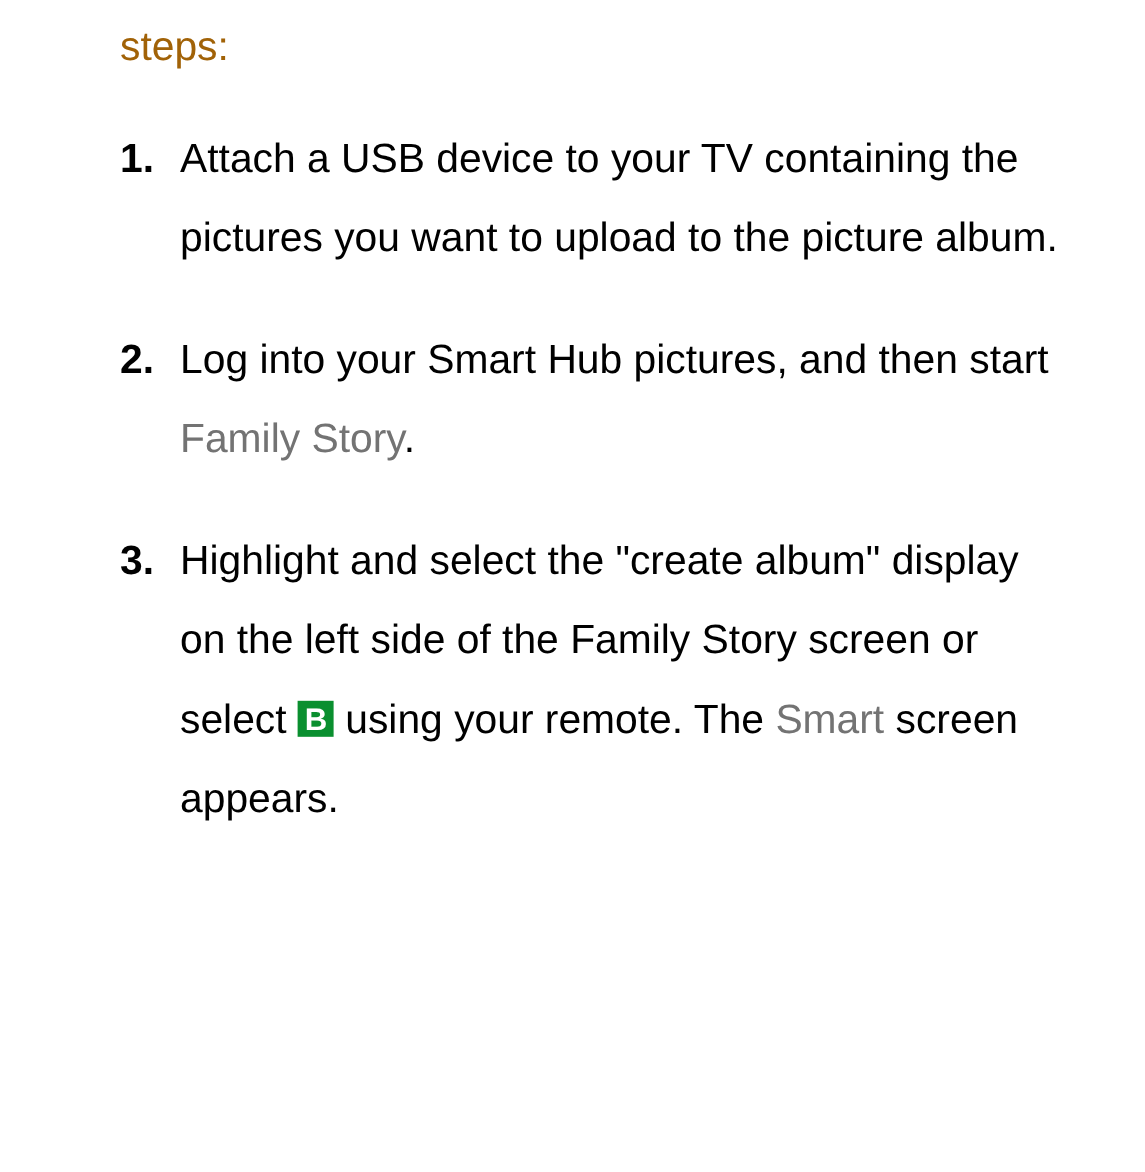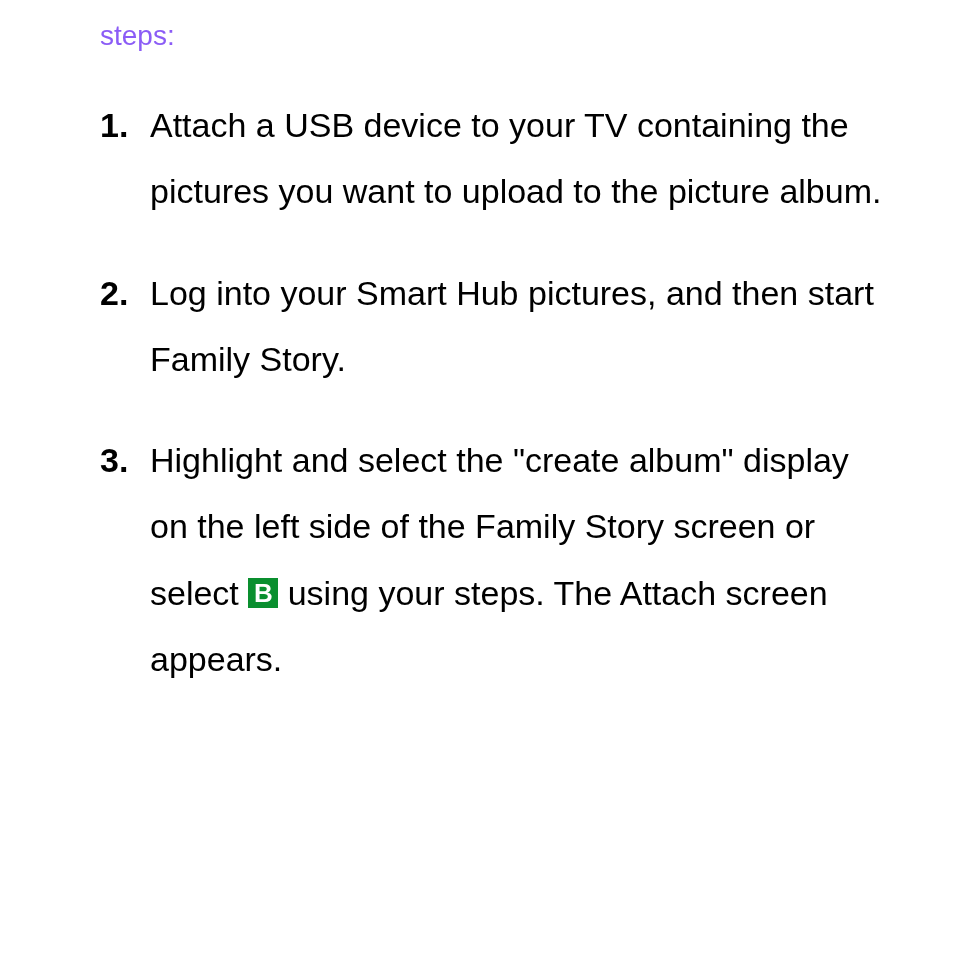--- a/index.html
+++ b/index.html
@@ -8,22 +8,22 @@
       box-sizing: border-box;
     }
     body {
       font-family: Arial, Helvetica, sans-serif;
       background: #ffffff;
       width: 954px;
       height: 977px;
       padding: 20px 60px 20px 100px;
     }
     .heading {
-      color: #8b5cf6;
-      font-size: 28px;
+      color: #a16207;
+      font-size: 34px;
       font-weight: normal;
       margin-bottom: 40px;
     }
     ol {
       list-style: none;
       counter-reset: step;
     }
     li {
       counter-increment: step;
       position: relative;
@@ -34,21 +34,21 @@
       margin-bottom: 35px;
     }
     li::before {
       content: counter(step) ".";
       position: absolute;
       left: 0;
       font-weight: bold;
       font-size: 34px;
     }
     .highlight-blue {
-      color: #000000;
+      color: #737373;
     }
     .button-b {
       display: inline-block;
       background: #0a8f2f;
       color: #ffffff;
       font-weight: bold;
       font-size: 26px;
       width: 30px;
       height: 30px;
       line-height: 30px;
@@ -64,15 +64,15 @@
 <div class="heading">steps:</div>
 
 <ol>
   <li>
     <span>Attach a USB device to your TV containing the pictures you want to upload to the picture album.</span>
   </li>
   <li>
     <span>Log into your Smart Hub pictures, and then start </span><span class="highlight-blue">Family Story</span><span>.</span>
   </li>
   <li>
-    <span>Highlight and select the "create album" display on the left side of the Family Story screen or select </span><span class="button-b">B</span><span> using your steps. The </span><span class="highlight-blue">Attach</span><span> screen appears.</span>
+    <span>Highlight and select the "create album" display on the left side of the Family Story screen or select </span><span class="button-b">B</span><span> using your remote. The </span><span class="highlight-blue">Smart</span><span> screen appears.</span>
   </li>
 </ol>
 
 </body></html>

